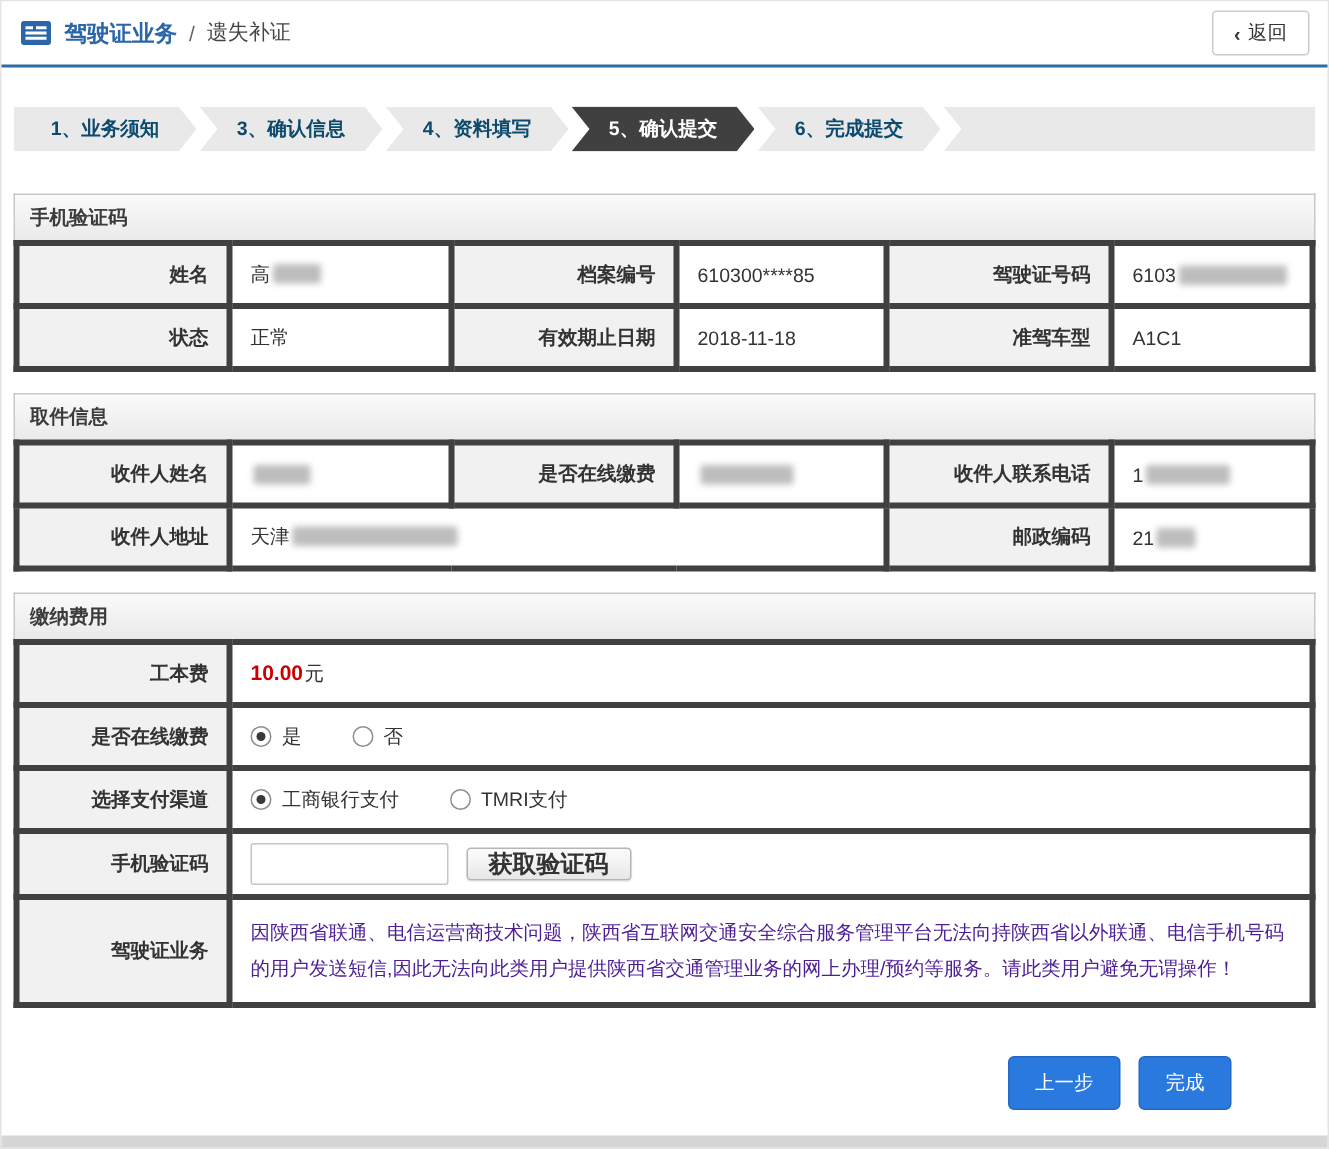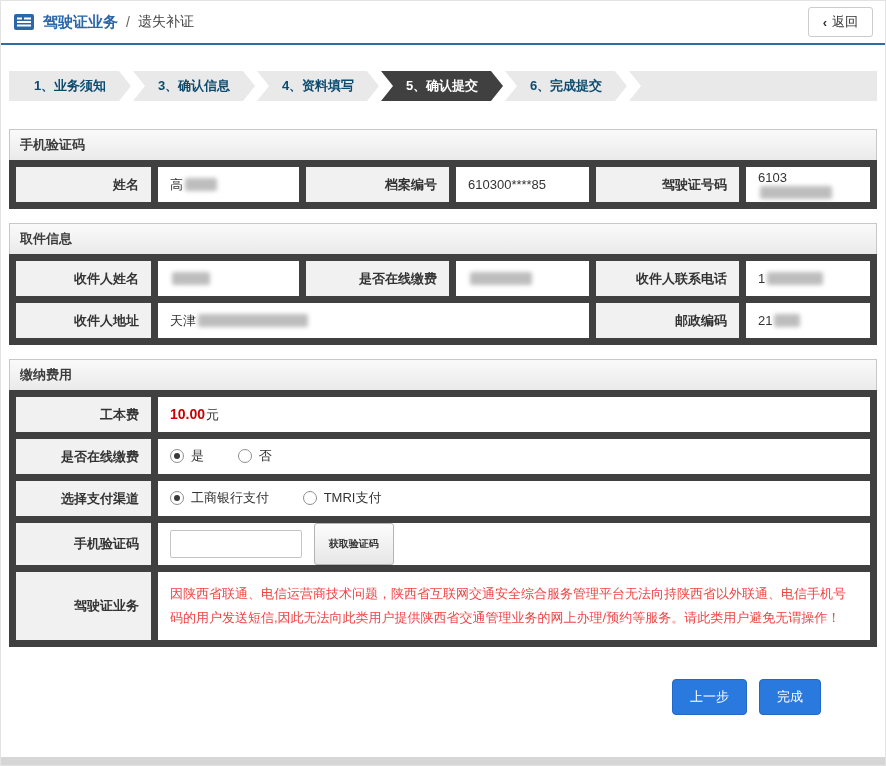--- a/index.html
+++ b/index.html
@@ -44,21 +44,21 @@
 
   
   .section { margin: 14px 8px 0 8px; }
   .section.first-sec { margin-top: 28px; }
   .sec-header {
     border: 1px solid #c8c8c8; border-bottom: none;
     background: linear-gradient(#fafafa, #eaeaea);
     padding: 6px 10px; font-weight: bold; color: #3c3c3c; font-size: 13px;
   }
   table.info { width: 100%; border-collapse: collapse; table-layout: fixed; }
-  table.info td { border: 7px solid #404040; height: 42px; font-size: 13px; vertical-align: middle; }
+  table.info td { border: 4px solid #404040; height: 42px; font-size: 13px; vertical-align: middle; }
   td.lbl {
     background: #f1f1f1; text-align: right; font-weight: bold; color: #333;
     padding: 0 12px 0 4px;
   }
   td.val { background: #fff; padding: 0 12px; }
 
   .blur {
     display: inline-block; height: 13px; background: #bdbdbd; border-radius: 2px;
     filter: blur(2px); vertical-align: -2px; margin-left: 2px;
   }
@@ -76,28 +76,28 @@
   .radio.checked .circle::after {
     content: ""; position: absolute; left: 3px; top: 3px; right: 3px; bottom: 3px;
     border-radius: 50%; background: #3a3a3a;
   }
 
   .code-input {
     width: 132px; height: 28px; border: 1px solid #c6c6c6; border-radius: 2px;
     padding: 0 6px; font-size: 13px; font-family: inherit; vertical-align: middle;
   }
   .code-btn {
-    height: 42px; margin-left: 8px; padding: 0 14px; vertical-align: middle; cursor: pointer;
+    height: 22px; margin-left: 8px; padding: 0 14px; vertical-align: middle; cursor: pointer;
     border: 1px solid #b5b5b5; border-radius: 3px; background: linear-gradient(#fcfcfc, #e7e7e7);
-    font-size: 10px; font-weight: bold; color: #333; font-family: Liberation Serif, serif;
+    font-size: 16px; font-weight: bold; color: #333; font-family: Liberation Serif, serif;
     box-shadow: 0 1px 1px rgba(0,0,0,0.08);
   }
 
   td.notice-cell { height: 68px; padding: 10px 12px; }
-  .notice-text { color: #ef4444; font-size: 13px; line-height: 24px; }
+  .notice-text { color: #4c1d95; font-size: 13px; line-height: 24px; }
 
   
   .footer-actions {
     display: flex; justify-content: flex-end; gap: 12px;
     margin-top: 32px; padding-right: 64px;
   }
   .btn-primary {
     background: #2a79df; color: #fff; border: 1px solid #2368c6; border-radius: 4px;
     padding: 8px 17px; font-size: 13px; cursor: pointer; font-family: inherit;
   }
@@ -157,20 +157,28 @@
         <td class="val">
           <span>高</span><span class="blur" style="width:32px"></span>
         </td>
         <td class="lbl">档案编号</td>
         <td class="val">610300****85</td>
         <td class="lbl">驾驶证号码</td>
         <td class="val">
           <span>6103</span><span class="blur" style="width:72px"></span>
         </td>
       </tr>
+      <tr>
+        <td class="lbl">状态</td>
+        <td class="val">正常</td>
+        <td class="lbl">有效期止日期</td>
+        <td class="val">2018-11-18</td>
+        <td class="lbl">准驾车型</td>
+        <td class="val">A1C1</td>
+      </tr>
     </tbody>
       </table>
   </div>
 
   <div class="section">
     <div class="sec-header">取件信息</div>
     <table class="info">
       <colgroup>
         <col style="width:142px">
           <col style="width:148px">

